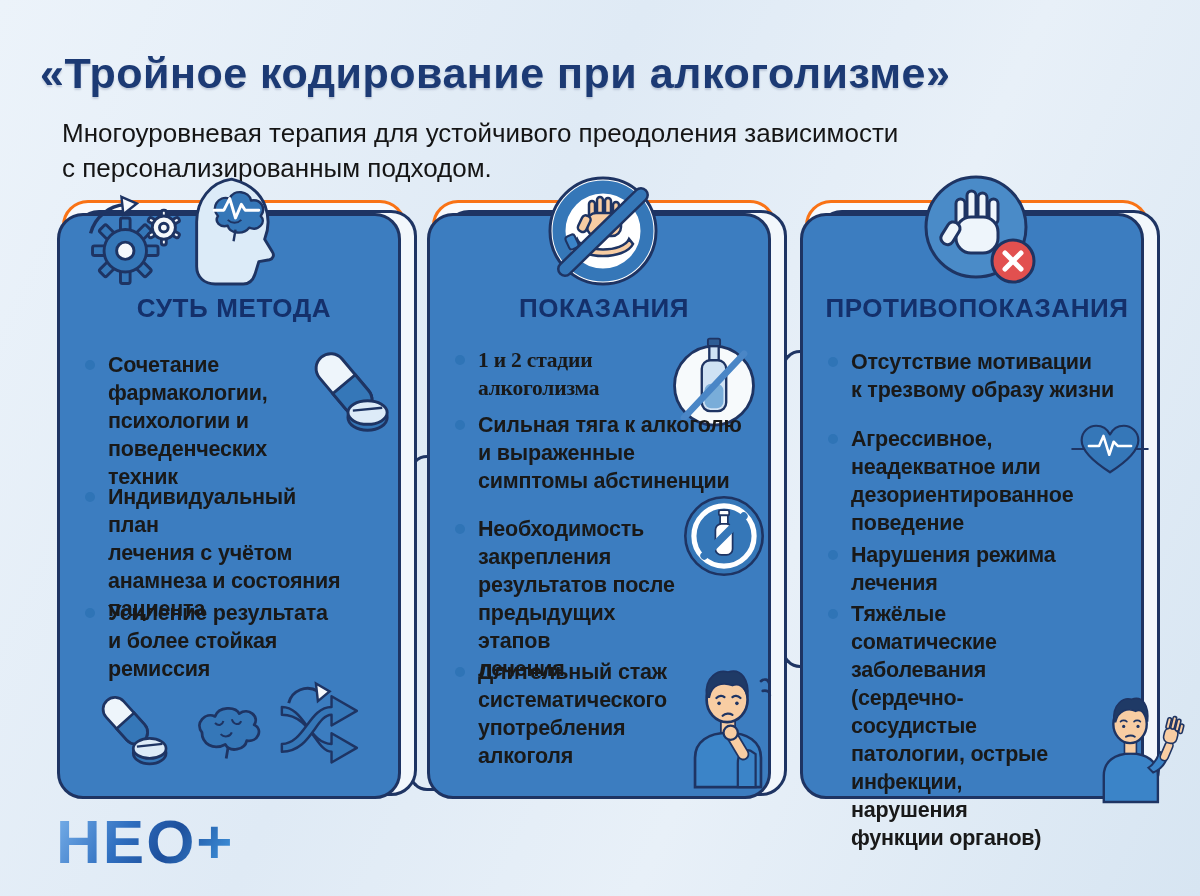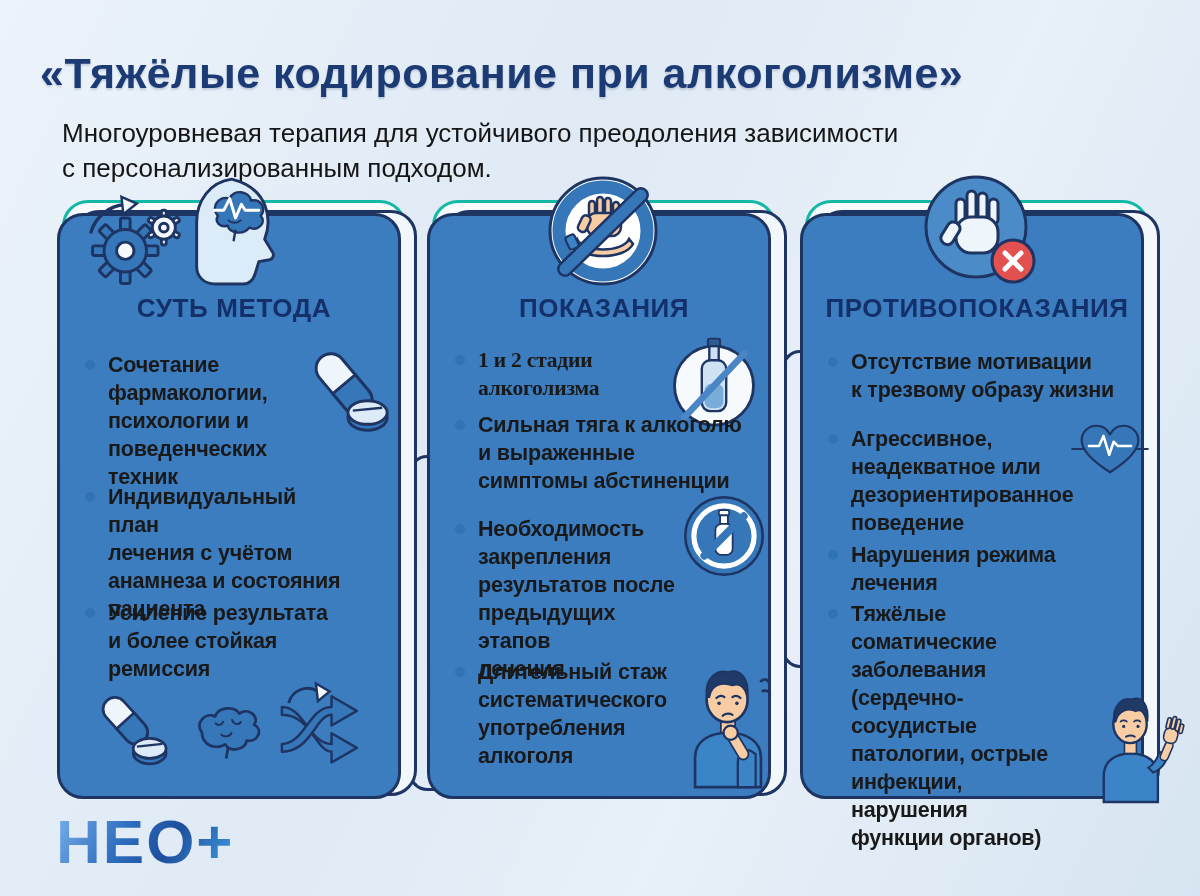--- a/index.html
+++ b/index.html
@@ -18,21 +18,21 @@
     font-size:26px;line-height:35px;color:#151515;white-space:pre-line;
   }
   .connector{
     position:absolute;width:28px;border:3px solid #1e3463;border-right:none;
     border-radius:18px 0 0 18px;z-index:0;background:transparent;
   }
   .connector.c2{left:409px;top:455px;height:330px;}
   .connector.c3{left:782px;top:350px;height:312px;}
   .card{
     position:absolute;top:200px;width:338px;height:580px;z-index:1;
-    background:#f7fafd;border:3px solid #14b8a6;border-radius:26px;
+    background:#f7fafd;border:3px solid #f97316;border-radius:26px;
   }
   .card::before{
     content:'';position:absolute;inset:-3px;z-index:-2;
     transform:translate(11px,10px);
     background:#f2f7fc;border:3px solid #1e3463;border-radius:26px;
   }
   .card::after{
     content:'';position:absolute;inset:-3px;z-index:-1;
     transform:translate(-5px,13px);
     background:#3c7dc0;border:3px solid #1e3463;border-radius:26px;
@@ -56,21 +56,21 @@
     font-size:62px;font-weight:bold;letter-spacing:2px;
     background:linear-gradient(120deg,#7db4ec 0%,#2f6fc0 38%,#1d4f9c 62%,#46a0e8 100%);
     -webkit-background-clip:text;background-clip:text;color:transparent;
   }
   .logo .plus{font-weight:bold;}
   svg{display:block;overflow:visible;}
 </style>
 </head>
 <body>
 
-<h1 class="page-title">«Тяжёлые кодирование при алкоголизме»</h1>
+<h1 class="page-title">«Тройное кодирование при алкоголизме»</h1>
 <p class="page-subtitle">Многоуровневая терапия для устойчивого преодоления зависимости
 с персонализированным подходом.</p>
 
 <div class="connector c2"></div>
 <div class="connector c3"></div>
 
 <section class="card c1">
   <span class="abs" style="left:8px;top:-12px;width:120px;">
     <svg width="120" height="106" viewBox="0 0 120 110">
       <g fill="#3577b8" stroke="#1e3463" stroke-width="3">

